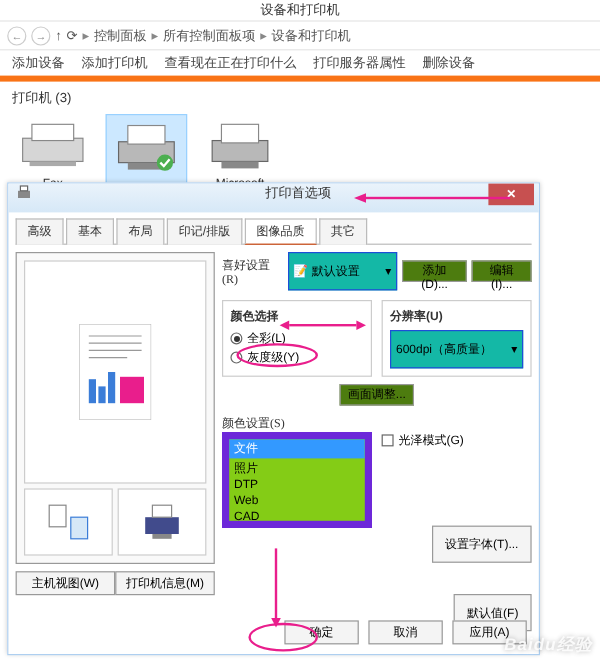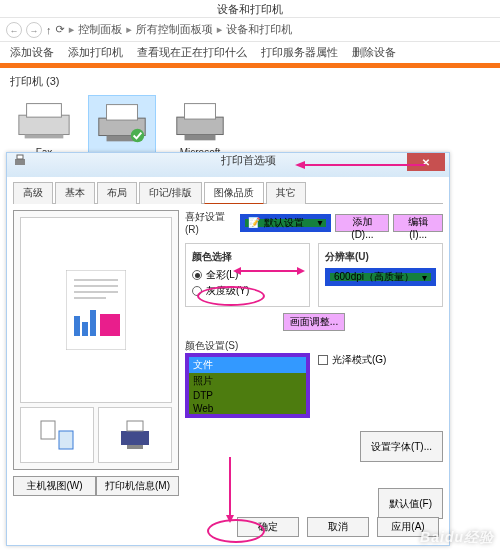--- a/index.html
+++ b/index.html
@@ -38,38 +38,38 @@
 .preview-box { border: 1px solid #999; background: #f9f9f9; height: 260px; padding: 6px; display: flex; flex-direction: column; gap: 4px; }
 .page-thumb { flex: 1; background: #fff; border: 1px solid #ccc; display: flex; align-items: center; justify-content: center; position: relative; }
 .page-thumb svg { width: 60px; height: 80px; }
 .thumb-row { display: flex; gap: 4px; }
 .small-thumb { width: 78px; height: 56px; border: 1px solid #ccc; background: #fff; display: flex; align-items: center; justify-content: center; }
 .preview-btns { display: flex; gap: 0; margin-top: 6px; }
 .preview-btns button { flex: 1; height: 20px; font-size: 10px; border: 1px solid #999; background: #f4f4f4; }
 
 .settings-col { flex: 1; display: flex; flex-direction: column; gap: 4px; position: relative; }
 .row { display: flex; align-items: center; gap: 4px; }
-.label { font-size: 10px; color: #333; }
-.combo { border: 5px solid #1d4ed8; height: 18px; padding: 0 4px; background: #15803d; font-size: 10px; display: flex; align-items: center; justify-content: space-between; }
-.smbtn { height: 18px; border: 1px solid #999; background: #f0abfc; font-size: 10px; padding: 0 6px; }
+.label { font-size: 10px; color: #333; font-family: Liberation Serif, serif; }
+.combo { border: 1px solid #1d4ed8; height: 32px; padding: 0 4px; background: #14b8a6; font-size: 10px; display: flex; align-items: center; justify-content: space-between; }
+.smbtn { height: 18px; border: 1px solid #999; background: #4d7c0f; font-size: 10px; padding: 0 6px; }
 
 .group { border: 1px solid #ccc; padding: 6px; margin-top: 4px; }
 .group-title { font-size: 10px; margin-bottom: 4px; color: #333; font-weight: bold; }
 .radio-row { display: flex; align-items: center; gap: 4px; font-size: 10px; margin: 2px 0; }
 .radio { width: 10px; height: 10px; border: 1px solid #666; border-radius: 50%; display: inline-flex; align-items: center; justify-content: center; }
 .radio.checked::after { content: ""; width: 5px; height: 5px; background: #333; border-radius: 50%; }
 .oval-mark { position: absolute; border: 2px solid #e91e8c; border-radius: 50%; pointer-events: none; }
 .oval-gray { left: 210px; top: 62px; width: 68px; height: 20px; }
 .arrow-full { position: absolute; left: 244px; top: 48px; width: 72px; height: 2px; background: #e91e8c; }
 .arrow-full::before { content: ""; position: absolute; left: -8px; top: -3px; border-top: 4px solid transparent; border-bottom: 4px solid transparent; border-right: 8px solid #e91e8c; }
 .arrow-full::after { content: ""; position: absolute; right: -8px; top: -3px; border-top: 4px solid transparent; border-bottom: 4px solid transparent; border-left: 8px solid #e91e8c; }
 
 .twocol { display: flex; gap: 8px; }
 .twocol > div { flex: 1; }
-.listbox { border: 4px solid #6d28d9; height: 65px; background: #4d7c0f; overflow: hidden; font-size: 10px; }
+.listbox { border: 6px solid #6d28d9; height: 80px; background: #84cc16; overflow: hidden; font-size: 10px; }
 .listbox .item { padding: 1px 4px; }
 .listbox .item.sel { background: #3399ff; color: #fff; }
 .check-row { display: flex; align-items: center; gap: 4px; font-size: 10px; }
 .checkbox { width: 10px; height: 10px; border: 1px solid #666; }
 .rightbtn { height: 31px; border: 1px solid #999; background: #f4f4f4; font-size: 10px; padding: 0 10px; }
 
 .dialog-footer { position: absolute; bottom: 8px; right: 10px; display: flex; gap: 8px; }
 .dialog-footer button { width: 62px; height: 20px; border: 1px solid #999; background: #f4f4f4; font-size: 10px; }
 .oval-ok { position: absolute; bottom: 2px; left: 200px; width: 58px; height: 24px; border: 2px solid #e91e8c; border-radius: 50%; pointer-events: none; }
 .arrow-ok { position: absolute; bottom: 30px; left: 222px; width: 2px; height: 58px; background: #e91e8c; }

